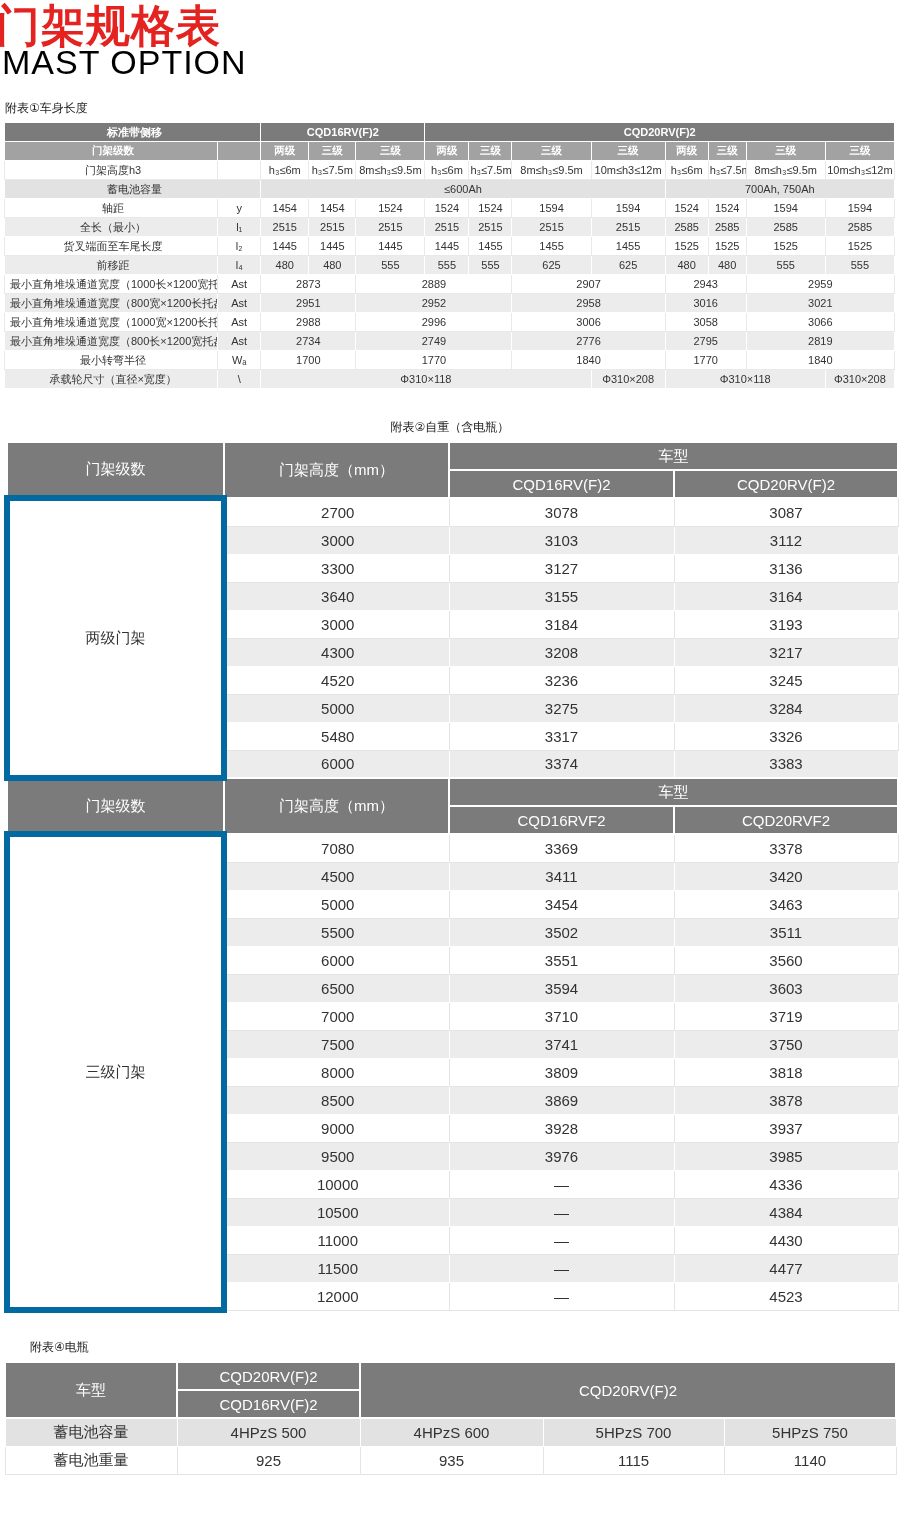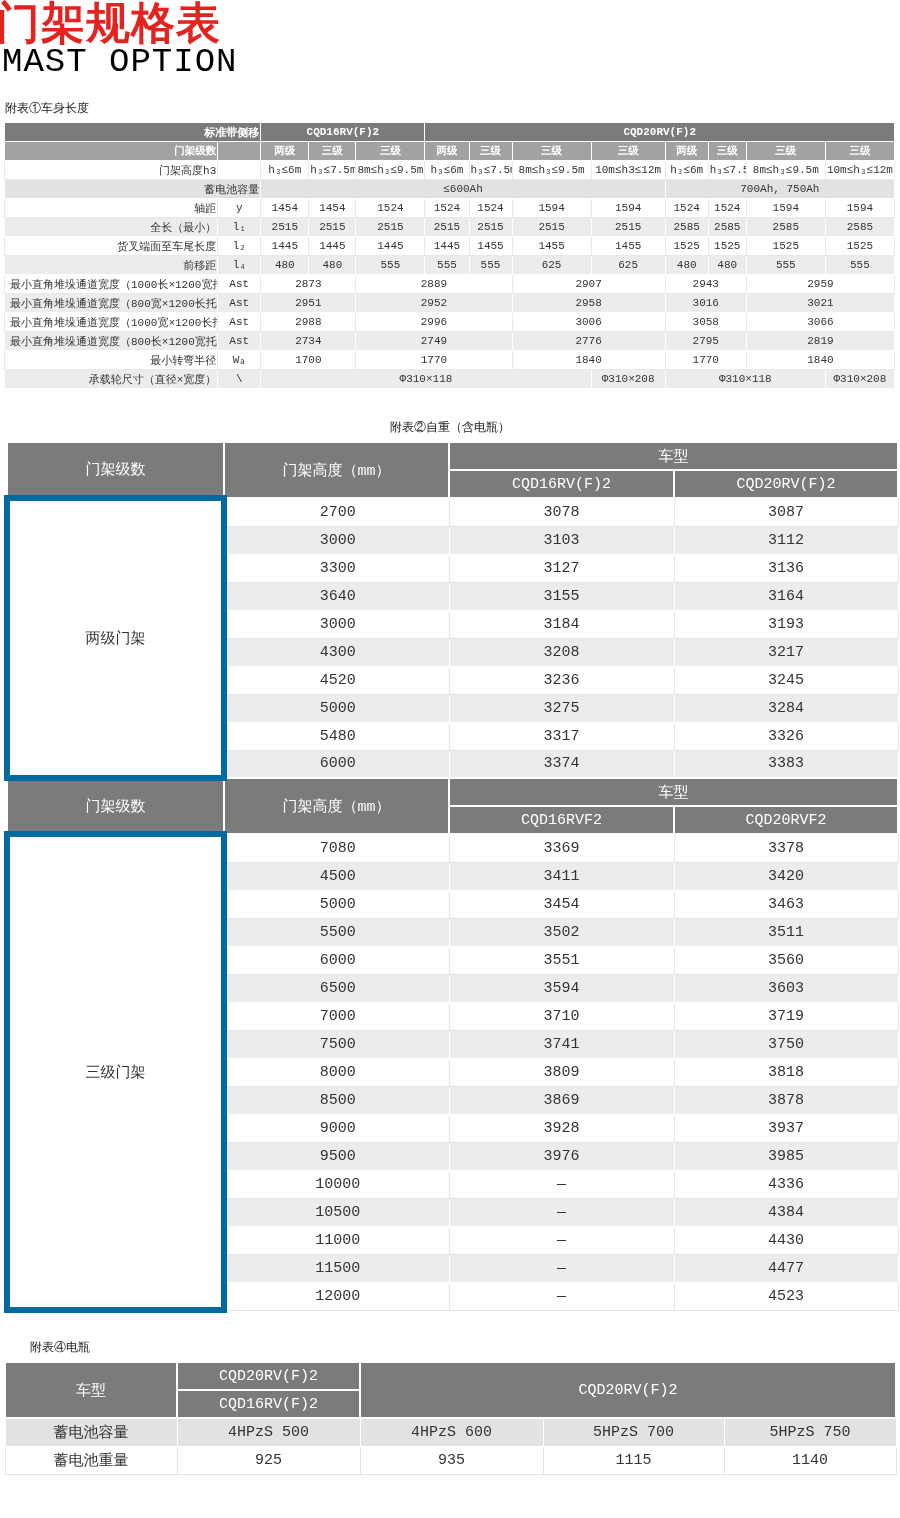--- a/index.html
+++ b/index.html
@@ -1,33 +1,33 @@
 <!DOCTYPE html>
 <html><head>
 <meta charset="utf-8">
 <style>
   * { box-sizing: border-box; }
   html,body { margin:0; padding:0; background:#fff; }
   body { width:900px; font-family:"Liberation Sans","DejaVu Sans",sans-serif; color:#333; }
-  .page { width:900px; padding:0 5px 0 4px; overflow:hidden;font-family:Liberation Mono, monospace; }
+  .page { width:900px; padding:0 5px 0 4px; overflow:hidden; }
 
   h1.title { color:#e42320; font-size:44px; line-height:48px; margin:2px 0 0 -8px; font-weight:bold; letter-spacing:1px; }
   .subtitle { color:#000000; font-size:34px; line-height:28px; margin:-2px 0 4px -2px; letter-spacing:1px; }
   .caption { font-size:12px; color:#222; margin:0 0 5px 1px; }
   .cap1 { margin-top:24px; }
   .cap2 { margin-top:30px;text-align:center; }
   .cap4 { margin-top:26px;margin-left:26px; }
 
   table { border-collapse:collapse; width:891px; table-layout:fixed; }
   td,th { overflow:hidden; white-space:nowrap; }
 
   
   .t1 { font-size:11px; }
   .t1 td, .t1 th { height:19px; padding:0 1px; text-align:center; border:1px solid #e9e9e9; font-weight:normal; }
-  .t1 tr > :first-child { text-align:right; padding-left:5px; }
+  .t1 tr > :first-child { text-align:center; padding-left:5px; }
   .t1 .hd th { background:#7b7b7b; color:#fff; border-color:#fff; font-weight:bold; }
   .t1 .hm th { background:#a2a2a2; color:#fff; border-color:#fff; font-weight:bold; font-size:10.5px; }
   .t1 .hw td { background:#fff; }
   .t1 .hl td { background:#e2e2e2; border-color:#fff; }
   .t1 tbody tr:nth-child(even) td { background:#ececec; border-color:#fff; }
 
   
   .t2 { font-size:15px; }
   .t2 th { background:#7b7b7b; color:#fff; font-weight:normal; height:28px; border:2px solid #fff; text-align:center; }
   .t2 td { height:28px; text-align:center; border:1px solid #e4e4e4; color:#333; }

